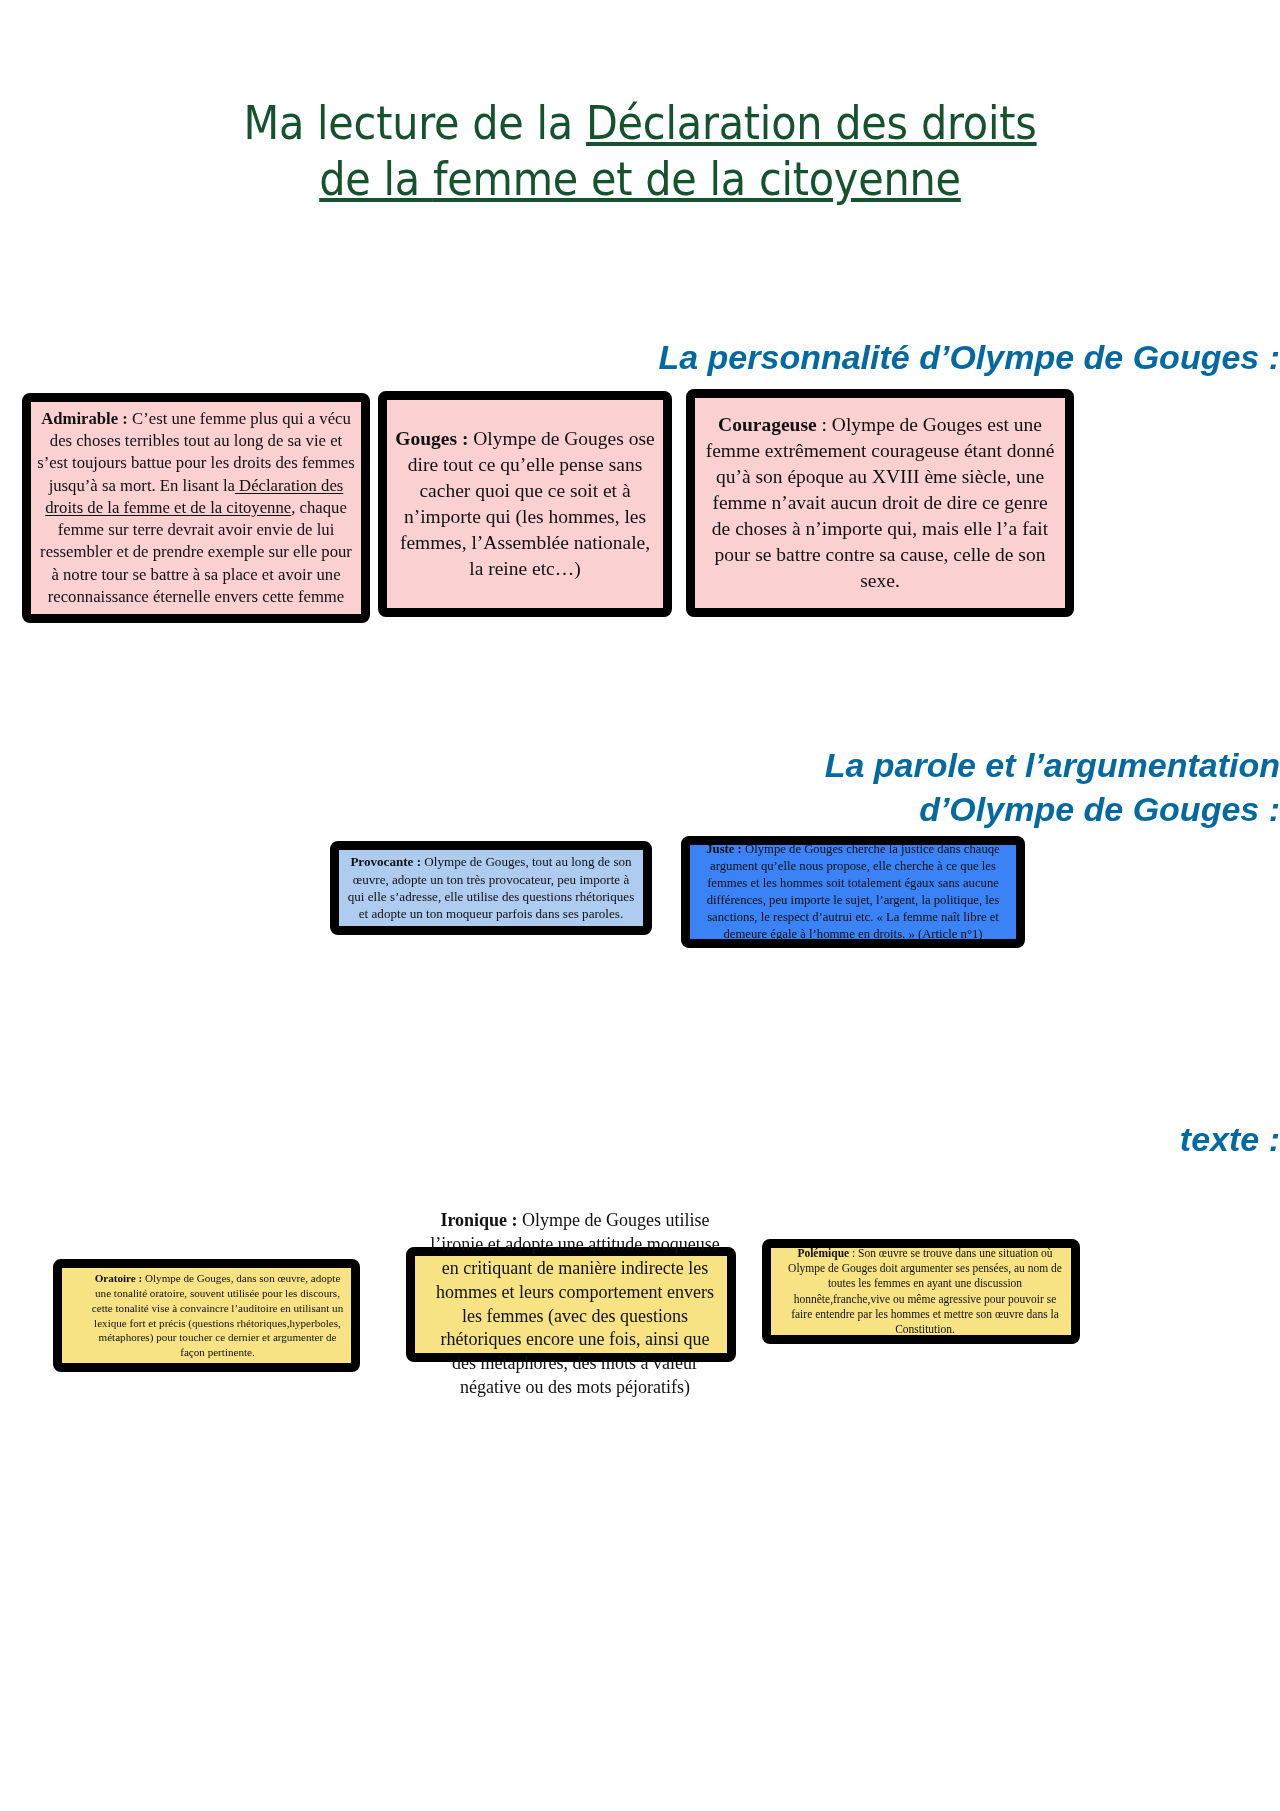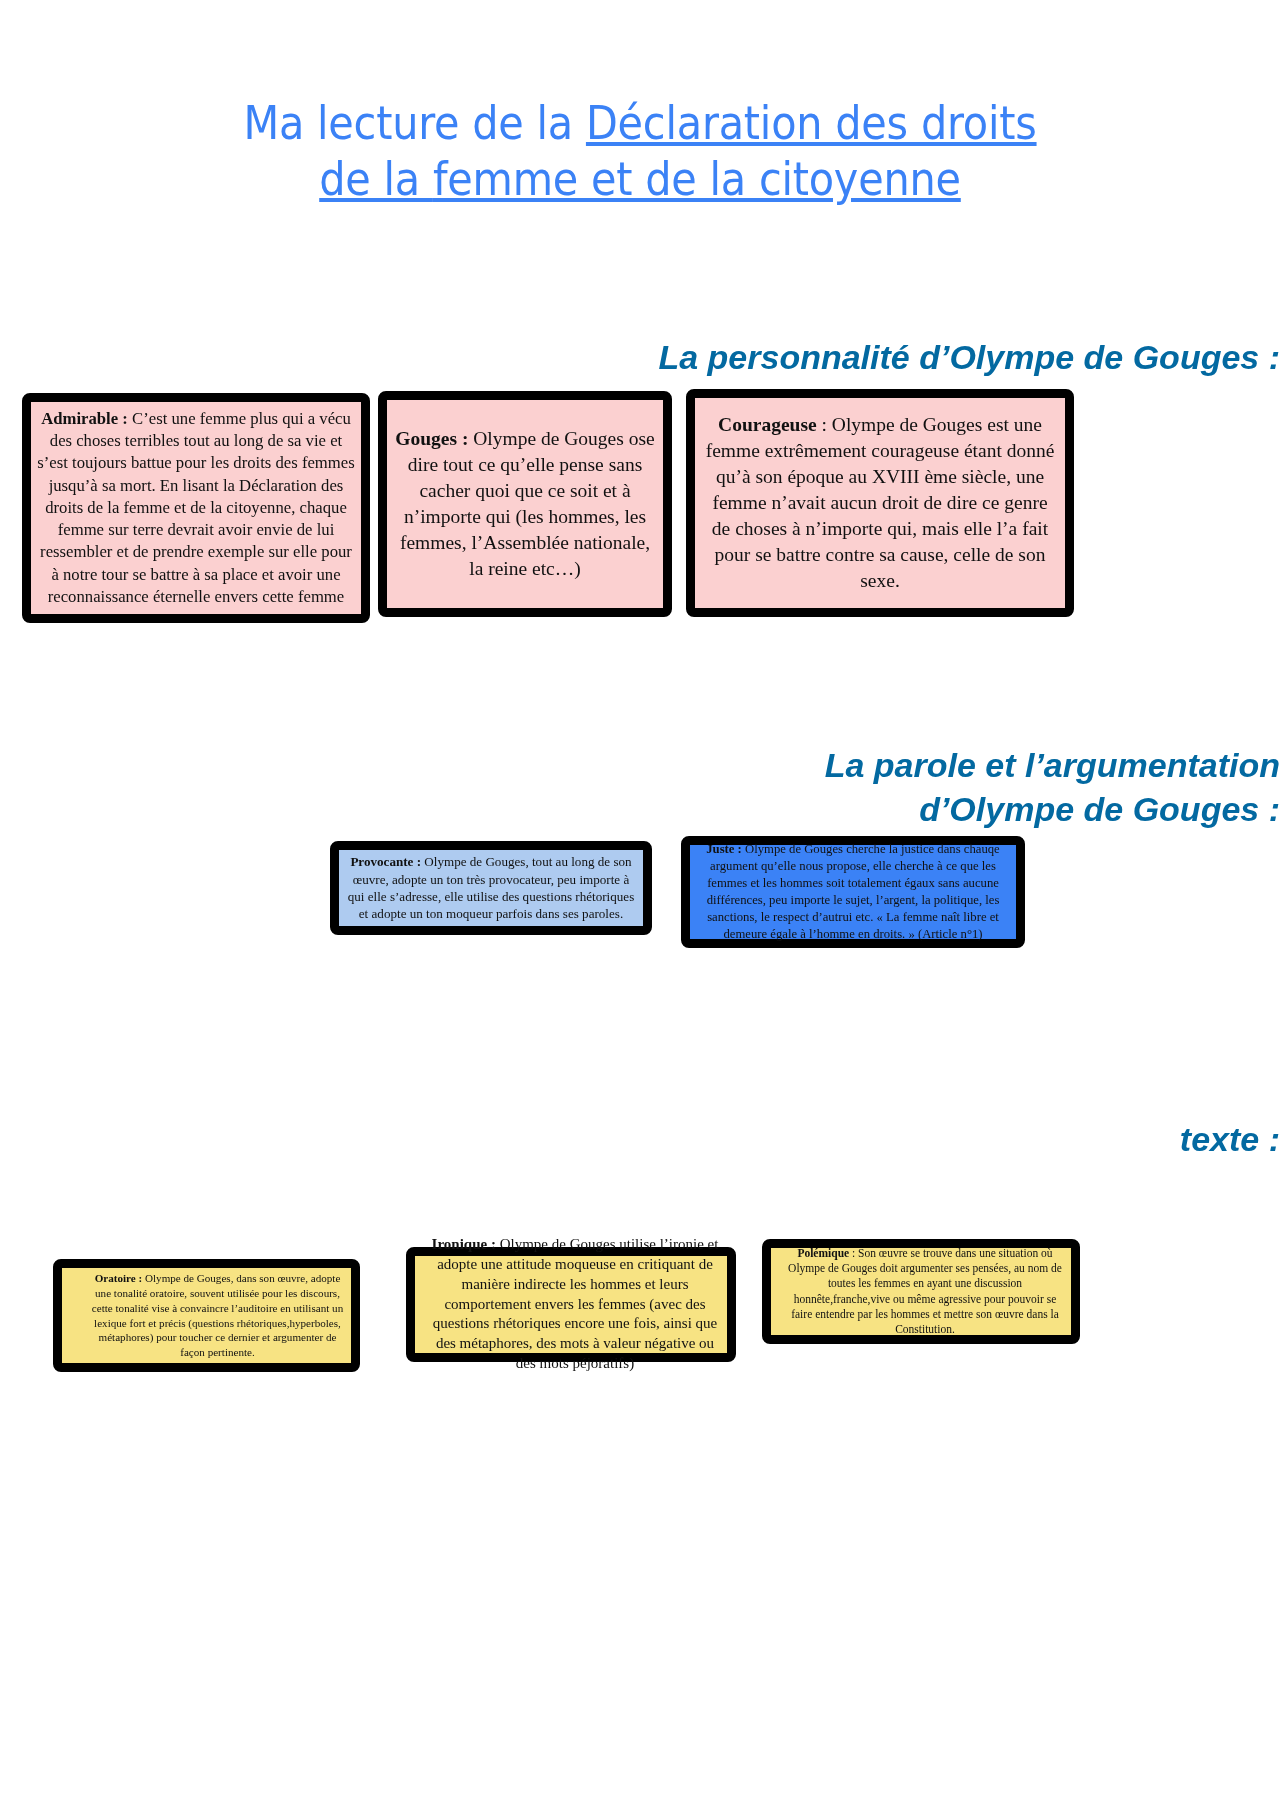--- a/index.html
+++ b/index.html
@@ -27,21 +27,21 @@
   
   .doc-title {
     position: absolute;
     left: 0;
     top: 95px;
     width: 1280px;
     text-align: center;
     font-family: "DejaVu Sans Condensed", "Liberation Sans Narrow", "Liberation Sans", sans-serif;
     font-size: 46px;
     line-height: 1.22;
-    color: #3b82f6;
+    color: #14532d;
     letter-spacing: -0.2px;
     font-weight: 400;
   }
   .doc-title .u {
     text-decoration: underline;
     text-underline-offset: 3px;
   }
 
   
   .section-heading {
@@ -72,20 +72,21 @@
     font-size: 19.5px;
     line-height: 1.33;
     color: #111111;
     padding: 2px 6px;
     box-sizing: border-box;
   }
   .card-inner b {
     font-weight: bold;
   }
   .card-inner .u {
+    text-decoration: underline;
     text-underline-offset: 2px;
   }
 
   .pink  { background: #fbd0d0; }
   .blue  { background: #aecbf0; }
   .yellow{ background: #f7e383; }
 </style>
 </head>
 <body>
 
@@ -140,21 +141,21 @@
     <div>texte :</div>
   </div>
 
   <div class="card yellow" style="left: 53px; top: 1259px; width: 307px; height: 113px; background: rgb(247, 227, 131); border-color: rgb(0, 0, 0);">
     <div class="card-inner" style="color: rgb(17, 17, 17); font-size: 11.1px; padding-left: 28px;">
       <b>Oratoire :</b><span> Olympe de Gouges, dans son œuvre, adopte une tonalité oratoire, souvent utilisée pour les discours, cette tonalité vise à convaincre l’auditoire en utilisant un lexique fort et précis (questions rhétoriques,hyperboles, métaphores) pour toucher ce dernier et argumenter de façon pertinente.</span>
     </div>
   </div>
 
   <div class="card yellow" style="left: 406px; top: 1247px; width: 330px; height: 115px; background: rgb(247, 227, 131); border-color: rgb(0, 0, 0);">
-    <div class="card-inner" style="color: rgb(17, 17, 17); font-size: 15px; margin-left: 8px;">
+    <div class="card-inner" style="color: rgb(17, 17, 17); font-size: 18px; margin-left: 8px;">
       <b>Ironique :</b><span> Olympe de Gouges utilise l’ironie et adopte une attitude moqueuse en critiquant de manière indirecte les hommes et leurs comportement envers les femmes (avec des questions rhétoriques encore une fois, ainsi que des métaphores, des mots à valeur négative ou des mots péjoratifs)</span>
     </div>
   </div>
 
   <div class="card yellow" style="left: 762px; top: 1239px; width: 318px; height: 105px; background: rgb(247, 227, 131); border-color: rgb(0, 0, 0); padding-left: 8px;">
     <div class="card-inner" style="color: rgb(17, 17, 17); font-size: 11.5px;">
       <b>Polémique</b><span> : Son œuvre se trouve dans une situation où Olympe de Gouges doit argumenter ses pensées, au nom de toutes les femmes en ayant une discussion honnête,franche,vive ou même agressive pour pouvoir se faire entendre par les hommes et mettre son œuvre dans la Constitution.</span>
     </div>
   </div>
 

